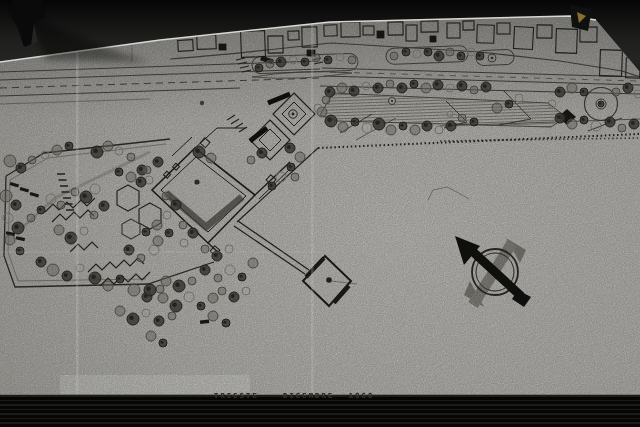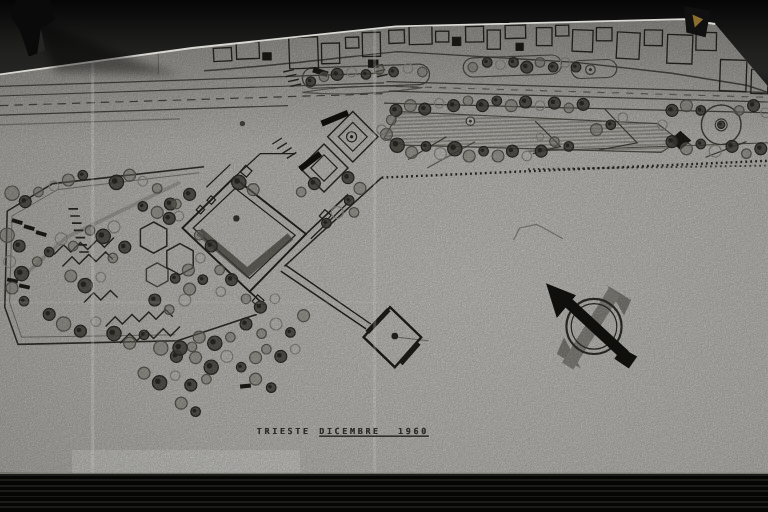--- a/index.html
+++ b/index.html
@@ -5,23 +5,23 @@
   html,body{margin:0;padding:0;background:#000;}
   .photo{position:relative;width:640px;height:427px;overflow:hidden;
          background:linear-gradient(180deg,#050505 0%,#20201f 10%,#242422 14%,#0d0d0c 22%,#0b0b0a 100%);
          font-family:"DejaVu Sans","Liberation Sans",sans-serif;}
   .photo svg{position:absolute;left:0;top:0;}
   .bottom-band{position:absolute;left:0;top:394px;width:640px;height:33px;
       background:repeating-linear-gradient(180deg,#1b1b1a 0 1.5px,#060605 1.5px 4.5px);
       border-top:1px solid #74736c;}
   .caption{position:absolute;font:bold 7px "DejaVu Sans Mono","Liberation Mono",monospace;
       letter-spacing:2.2px;color:#2b2a24;word-spacing:8px;z-index:5;
-      text-shadow:0 0 .5px #4a4942;}
+      text-shadow:0 0 .5px #4a4942;margin-top:36px;}
   .cap-city{left:214px;top:356px;}
-  .cap-date{left:266px;top:356px;text-decoration:underline;}
+  .cap-date{left:283px;top:356px;}
   
   .t0{fill:none;stroke:#908f86;stroke-width:1;}
   .t1{fill:rgba(128,127,118,.5);stroke:#5e5d54;stroke-width:1;}
   .t2{fill:rgba(72,71,63,.85);stroke:#2c2b26;stroke-width:1;}
   .td{fill:#2e2d27;stroke:none;}
   
   .bo{fill:none;stroke:#27261f;stroke-width:1.1;}
   .bf{fill:#1d1c18;stroke:#1d1c18;stroke-width:.8;}
 </style>
 </head>

